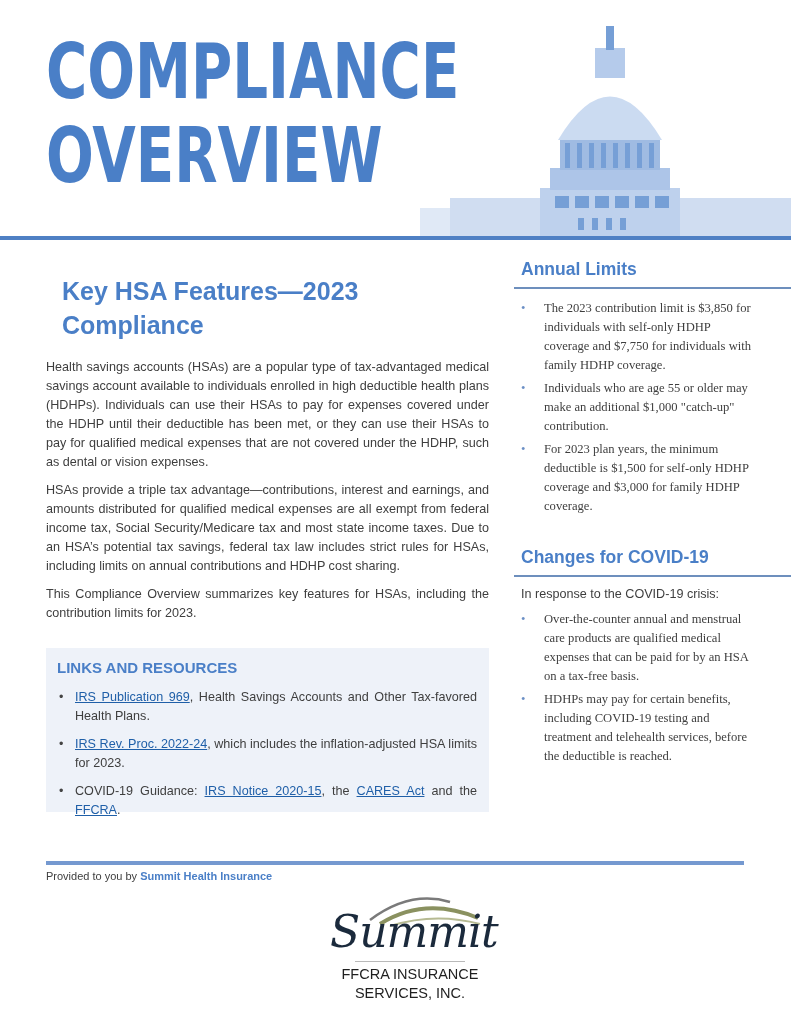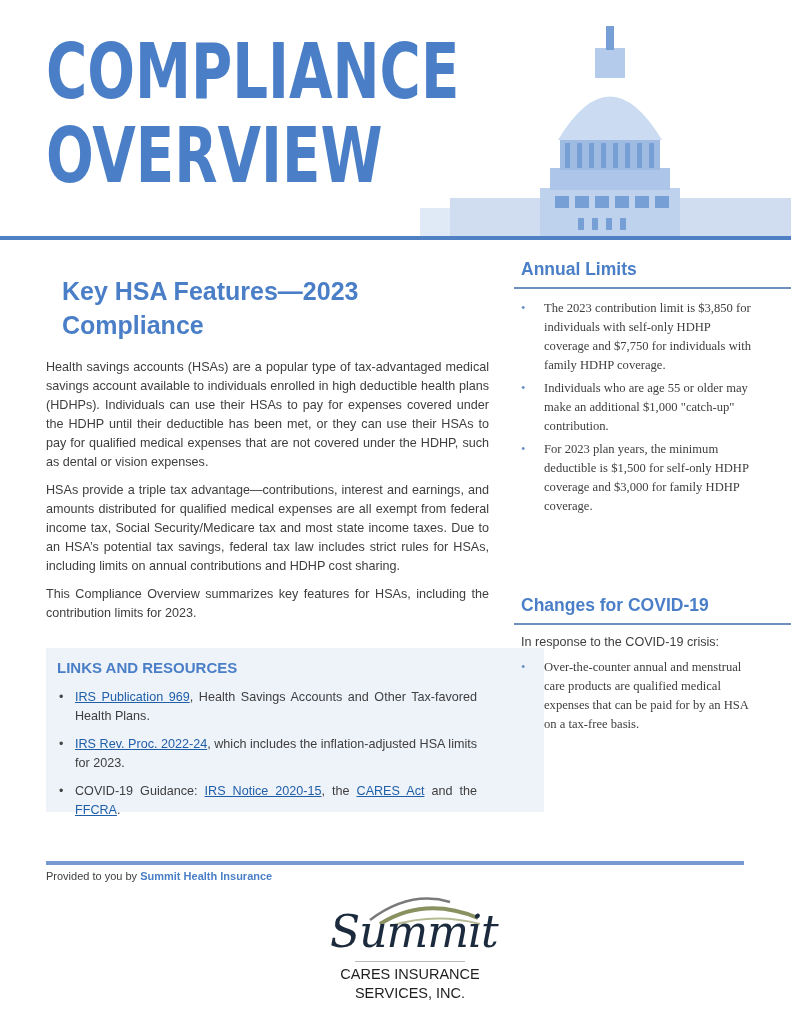--- a/index.html
+++ b/index.html
@@ -12,21 +12,21 @@
            color: #4a7fc7; font-size: 76px; line-height: 84px; letter-spacing: 0px;
            transform: scaleX(0.74); transform-origin: left top; white-space: nowrap; }
   .capitol { position: absolute; left: 420px; top: 18px; width: 371px; height: 220px; }
   .header-rule { position: absolute; left: 0; top: 236px; width: 791px; height: 4px; background: #4f80c4; }
 
   .left { position: absolute; left: 46px; top: 258px; width: 443px; }
   .h1 { margin: 16px; color: #4a7fc7; font-size: 25px; line-height: 34px; font-weight: bold; }
   .p { margin: 8px 0 0 0; font-size: 12.6px; line-height: 19px; text-align: justify; color: #3e3e3e; }
   .p + .p { margin-top: 9px; }
 
-  .links-box { position: absolute; left: 46px; top: 648px; width: 498px; height: 164px; background: #eef2f9; }
+  .links-box { position: absolute; left: 46px; top: 648px; width: 443px; height: 164px; background: #eef2f9; }
   .links-title { position: absolute; left: 11px; top: 11px; color: #4a7fc7; font-size: 15px; font-weight: bold; margin: 0; }
   .links-list { position: absolute; left: 11px; top: 40px; width: 420px; margin: 0; padding: 0; list-style: none; }
   .links-list li { position: relative; padding-left: 18px; font-size: 12.6px; line-height: 19px; text-align: justify; margin-bottom: 9px; color: #3e3e3e; }
   .links-list li::before { content: "•"; position: absolute; left: 2px; top: 0; color: #444; }
   .lnk { color: #1f5fa8; text-decoration: underline; }
 
   .right { position: absolute; left: 514px; width: 277px; }
   .h2 { margin: 0; padding-left: 7px; color: #4a7fc7; font-size: 17.5px; font-weight: bold; line-height: 26px; }
   .h2-rule { height: 2px; background: #6d8fbd; margin-top: 5px; }
   .blist { list-style: none; margin: 10px 0 0 0; padding: 0; }
@@ -119,39 +119,40 @@
 <div class="right" style="top:256px;">
   <h3 class="h2">Annual Limits</h3>
   <div class="h2-rule"></div>
   <ul class="blist">
     <li>The 2023 contribution limit is $3,850 for individuals with self-only HDHP coverage and $7,750 for individuals with family HDHP coverage.</li>
     <li>Individuals who are age 55 or older may make an additional $1,000 "catch-up" contribution.</li>
     <li>For 2023 plan years, the minimum deductible is $1,500 for self-only HDHP coverage and $3,000 for family HDHP coverage.</li>
   </ul>
 </div>
 
-<div class="right covid" style="top:592px;">
+<div class="right covid" style="top:544px;">
   <h3 class="h2">Changes for COVID-19</h3>
   <div class="h2-rule"></div>
   <p class="intro">In response to the COVID-19 crisis:</p>
   <ul class="blist">
     <li>Over-the-counter annual and menstrual care products are qualified medical expenses that can be paid for by an HSA on a tax-free basis.</li>
+    <li>HDHPs may pay for certain benefits, including COVID-19 testing and treatment and telehealth services, before the deductible is reached.</li>
   </ul>
 </div>
 
 <div class="footer-rule"></div>
 <div class="provided">
   <span>Provided to you by </span><b>Summit Health Insurance</b>
 </div>
 
 <div class="logo">
   <svg class="logo-swoosh" viewBox="0 0 140 40">
     <path d="M20 32 Q60 2 100 14" stroke="#7a7a7a" stroke-width="2.5" fill="none"></path>
     <path d="M30 36 Q75 8 128 30" stroke="#8a9160" stroke-width="4" fill="none"></path>
     <path d="M40 38 Q85 24 130 36" stroke="#b6ba92" stroke-width="2" fill="none"></path>
   </svg>
   <div class="logo-name">Summit</div>
   <div class="logo-rule"></div>
   <div class="logo-sub">
-    <div>CARES INSURANCE</div>
+    <div>FFCRA INSURANCE</div>
     <div>SERVICES, INC.</div>
   </div>
 </div>
 
 </body></html>

